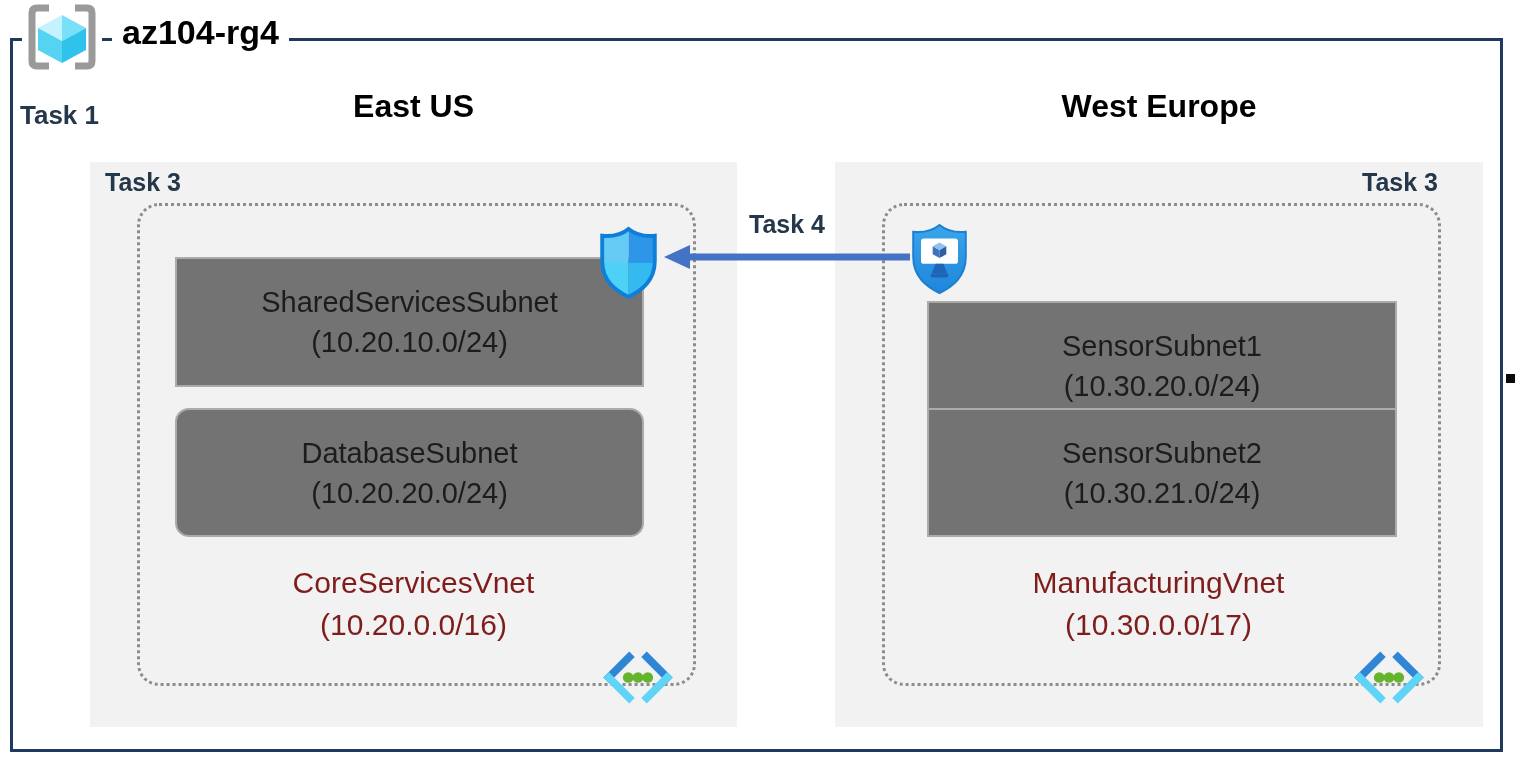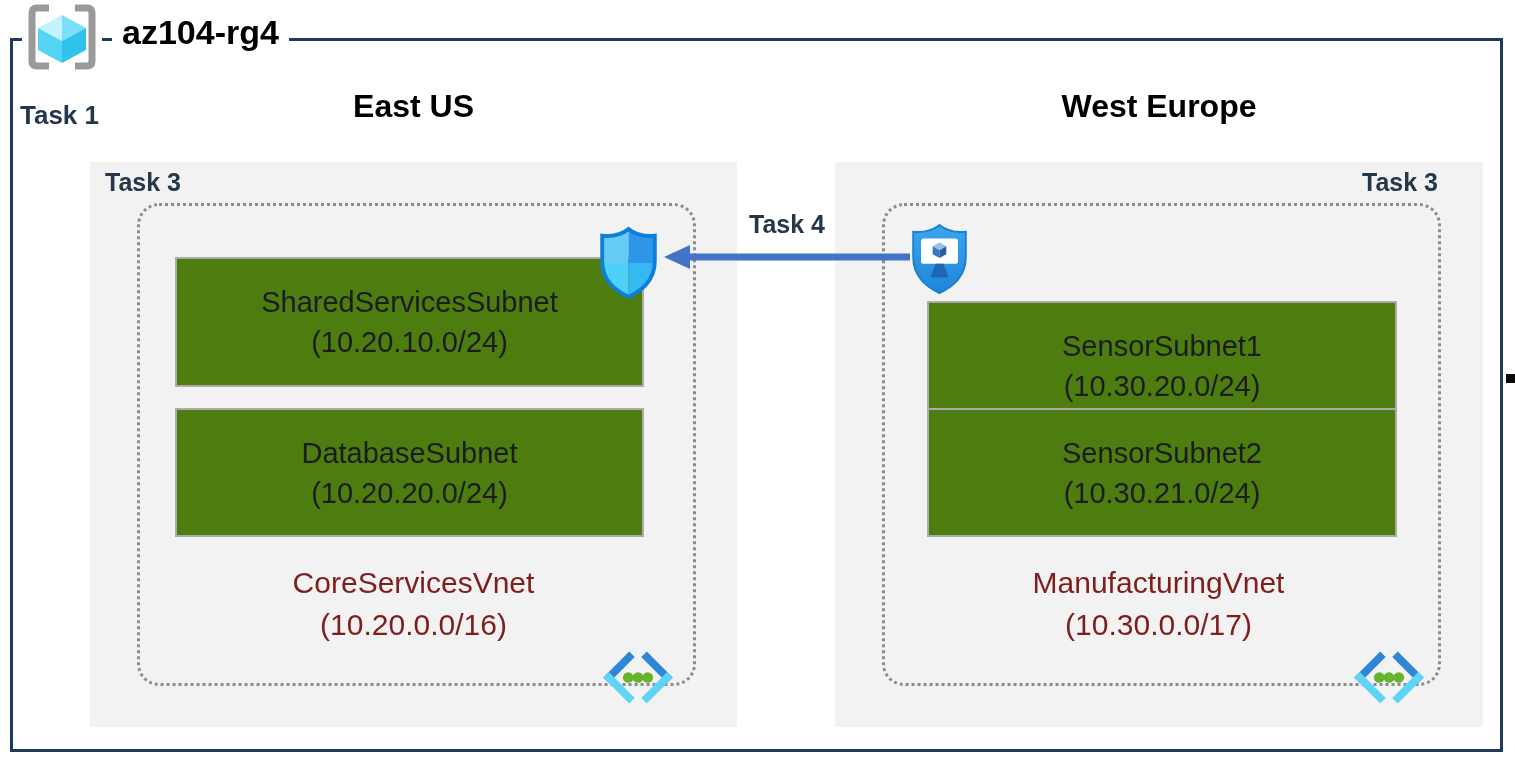--- a/index.html
+++ b/index.html
@@ -19,25 +19,25 @@
   #region-title-east{left:90px;width:647px;}
   #region-title-west{left:835px;width:648px;}
   .region-box{top:162px;height:565px;background:#F2F2F2;z-index:1;}
   #region-east{left:90px;width:647px;}
   #region-west{left:835px;width:648px;}
   #task2-label{left:15px;top:6px;}
   #task3-label{right:45px;top:6px;}
   .vnet-box{top:203px;width:553px;height:477px;border:3px dotted #8C8C8C;border-radius:22px;z-index:2;background:transparent;}
   #vnet-box-east{left:137px;}
   #vnet-box-west{left:882px;}
-  .subnet-box{width:465px;height:126px;background:#4d7c0f;border:2px solid #ABABAB;
+  .subnet-box{width:465px;height:126px;background:#737373;border:2px solid #ABABAB;
     display:flex;flex-direction:column;align-items:center;justify-content:center;z-index:3;}
   .subnet-line{font-size:29px;line-height:40px;color:#1c1c1c;text-align:center;}
   #subnet-shared{left:175px;top:257px;}
-  #subnet-db{left:175px;top:408px;height:125px;}
+  #subnet-db{left:175px;top:408px;height:125px;border-radius:14px;}
   #subnet-s1{left:927px;top:257px;width:466px;margin-top:44px;}
   #subnet-s2{left:927px;top:408px;width:466px;height:125px;}
   .vnet-label{top:562px;width:553px;text-align:center;z-index:3;}
   #vnet-label-east{left:137px;}
   #vnet-label-west{left:882px;}
   .vnet-label div{font-size:30px;line-height:42px;color:#7f1d1d;}
   .vnet-icon{width:74px;height:55px;z-index:5;}
   #vnet-icon-east{left:601px;top:650px;}
   #vnet-icon-west{left:1352px;top:650px;}
   #shield-icon{left:597px;top:226px;width:63px;height:74px;z-index:6;}

